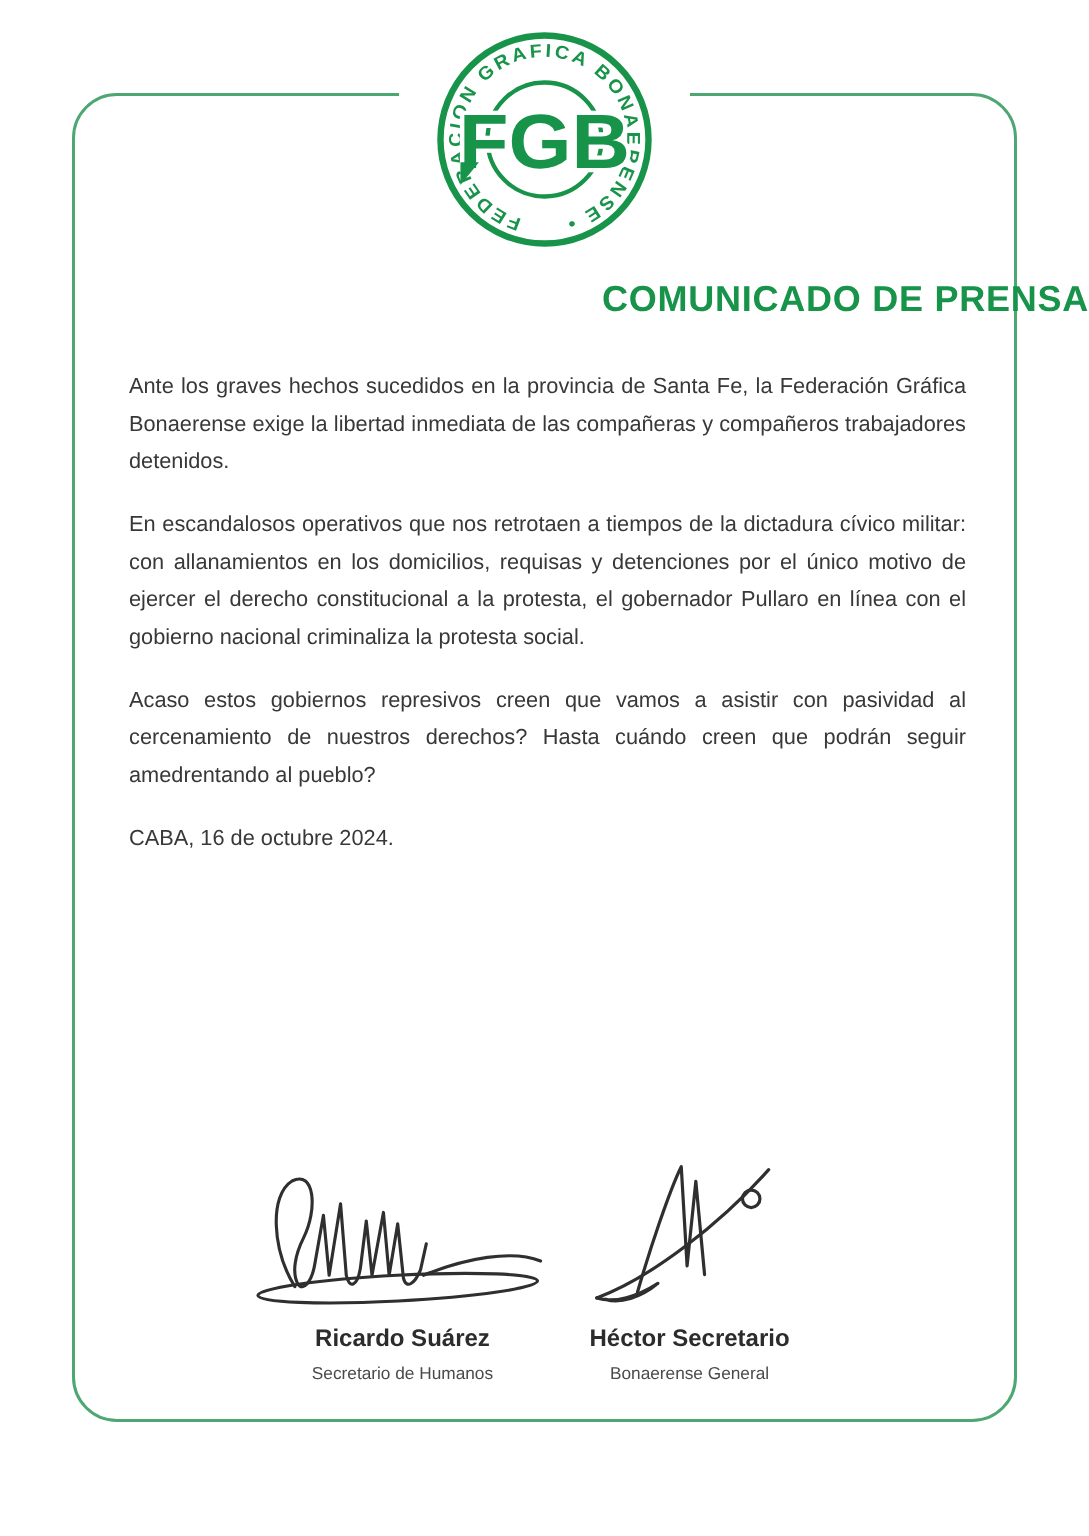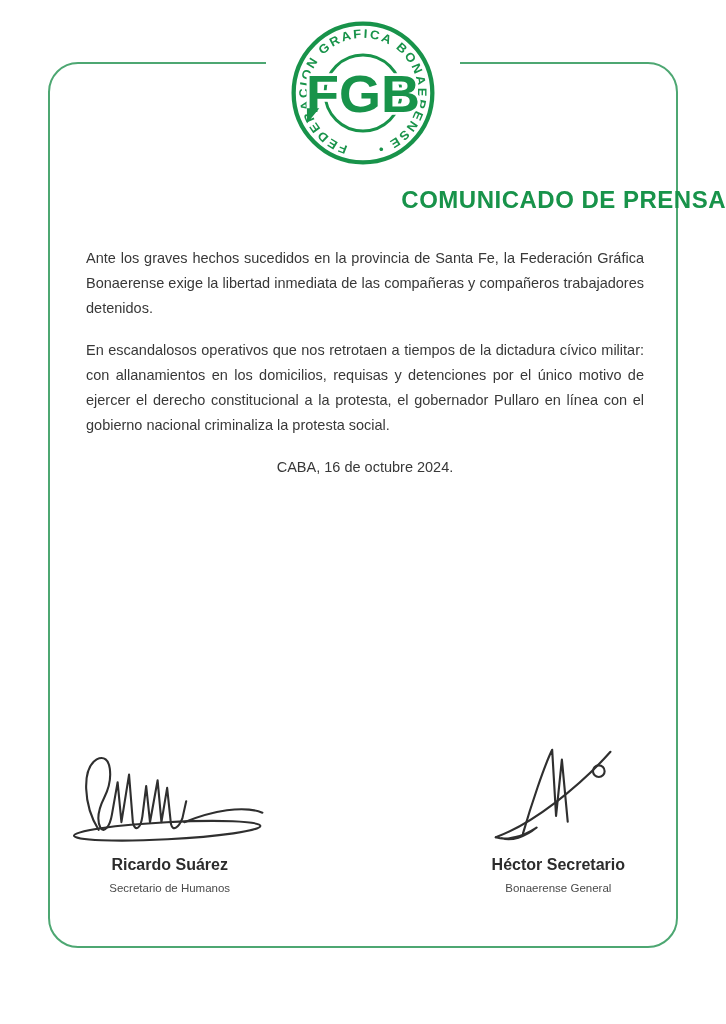--- a/index.html
+++ b/index.html
@@ -77,30 +77,30 @@
     left: 86px;
     top: 246px;
     width: 558px;
     color: var(--text);
     font-size: 14.5px;
     line-height: 25px;
     text-align: justify;
   }
   .body-text p { margin: 0 0 17px 0; }
   .date-line {
-    text-align: center;
+    text-align: left;
     margin-top: 4px;
   }
   .signatures {
     position: absolute;
     left: 74px;
-    top: 742px;
+    top: 770px;
     width: 580px;
     display: flex;
-    justify-content: space-between;
+    justify-content: center;
   }
   .sig-col {
     width: 33%;
     display: flex;
     flex-direction: column;
     align-items: center;
   }
   .sig-draw {
     height: 104px;
     display: flex;
@@ -149,20 +149,21 @@
       <text class="fgb-text" x="80" y="100" text-anchor="middle" textLength="120" lengthAdjust="spacingAndGlyphs">FGB</text>
       <path class="fgb-wedge" d="M21,96 L34,96 L21,112 Z"></path>
     </svg>
   </div>
 
   <div class="doc-title">COMUNICADO DE PRENSA</div>
 
   <div class="body-text">
     <p>Ante los graves hechos sucedidos en la provincia de Santa Fe, la Federación Gráfica Bonaerense exige la libertad inmediata de las compañeras y compañeros trabajadores detenidos.</p>
     <p>En escandalosos operativos que nos retrotaen a tiempos de la dictadura cívico militar: con allanamientos en los domicilios, requisas y detenciones por el único motivo de ejercer el derecho constitucional a la protesta, el gobernador Pullaro en línea con el gobierno nacional criminaliza la protesta social.</p>
+    <p>Acaso estos gobiernos represivos creen que vamos a asistir con pasividad al cercenamiento de nuestros derechos? Hasta cuándo creen que podrán seguir amedrentando al pueblo?</p>
     <p class="date-line">CABA, 16 de octubre 2024.</p>
   </div>
 
   <div class="signatures">
 
     <div class="sig-col">
       <div class="sig-draw">
         <svg width="206" height="100" viewBox="0 0 210 105">
           <path class="sig-stroke" d="M30,88 C14,62 12,24 28,14 C44,6 46,34 36,54 C30,66 28,78 32,86 C36,92 42,84 44,72 L50,38 L54,80 L62,30 L66,80 C68,90 74,88 76,74 L80,42 L84,80 L92,36 L96,80 L102,44 L106,82 C108,90 114,86 118,76 L122,58"></path>
           <ellipse class="sig-stroke" cx="102" cy="89" rx="98" ry="9" transform="rotate(-3 102 89)"></ellipse>

